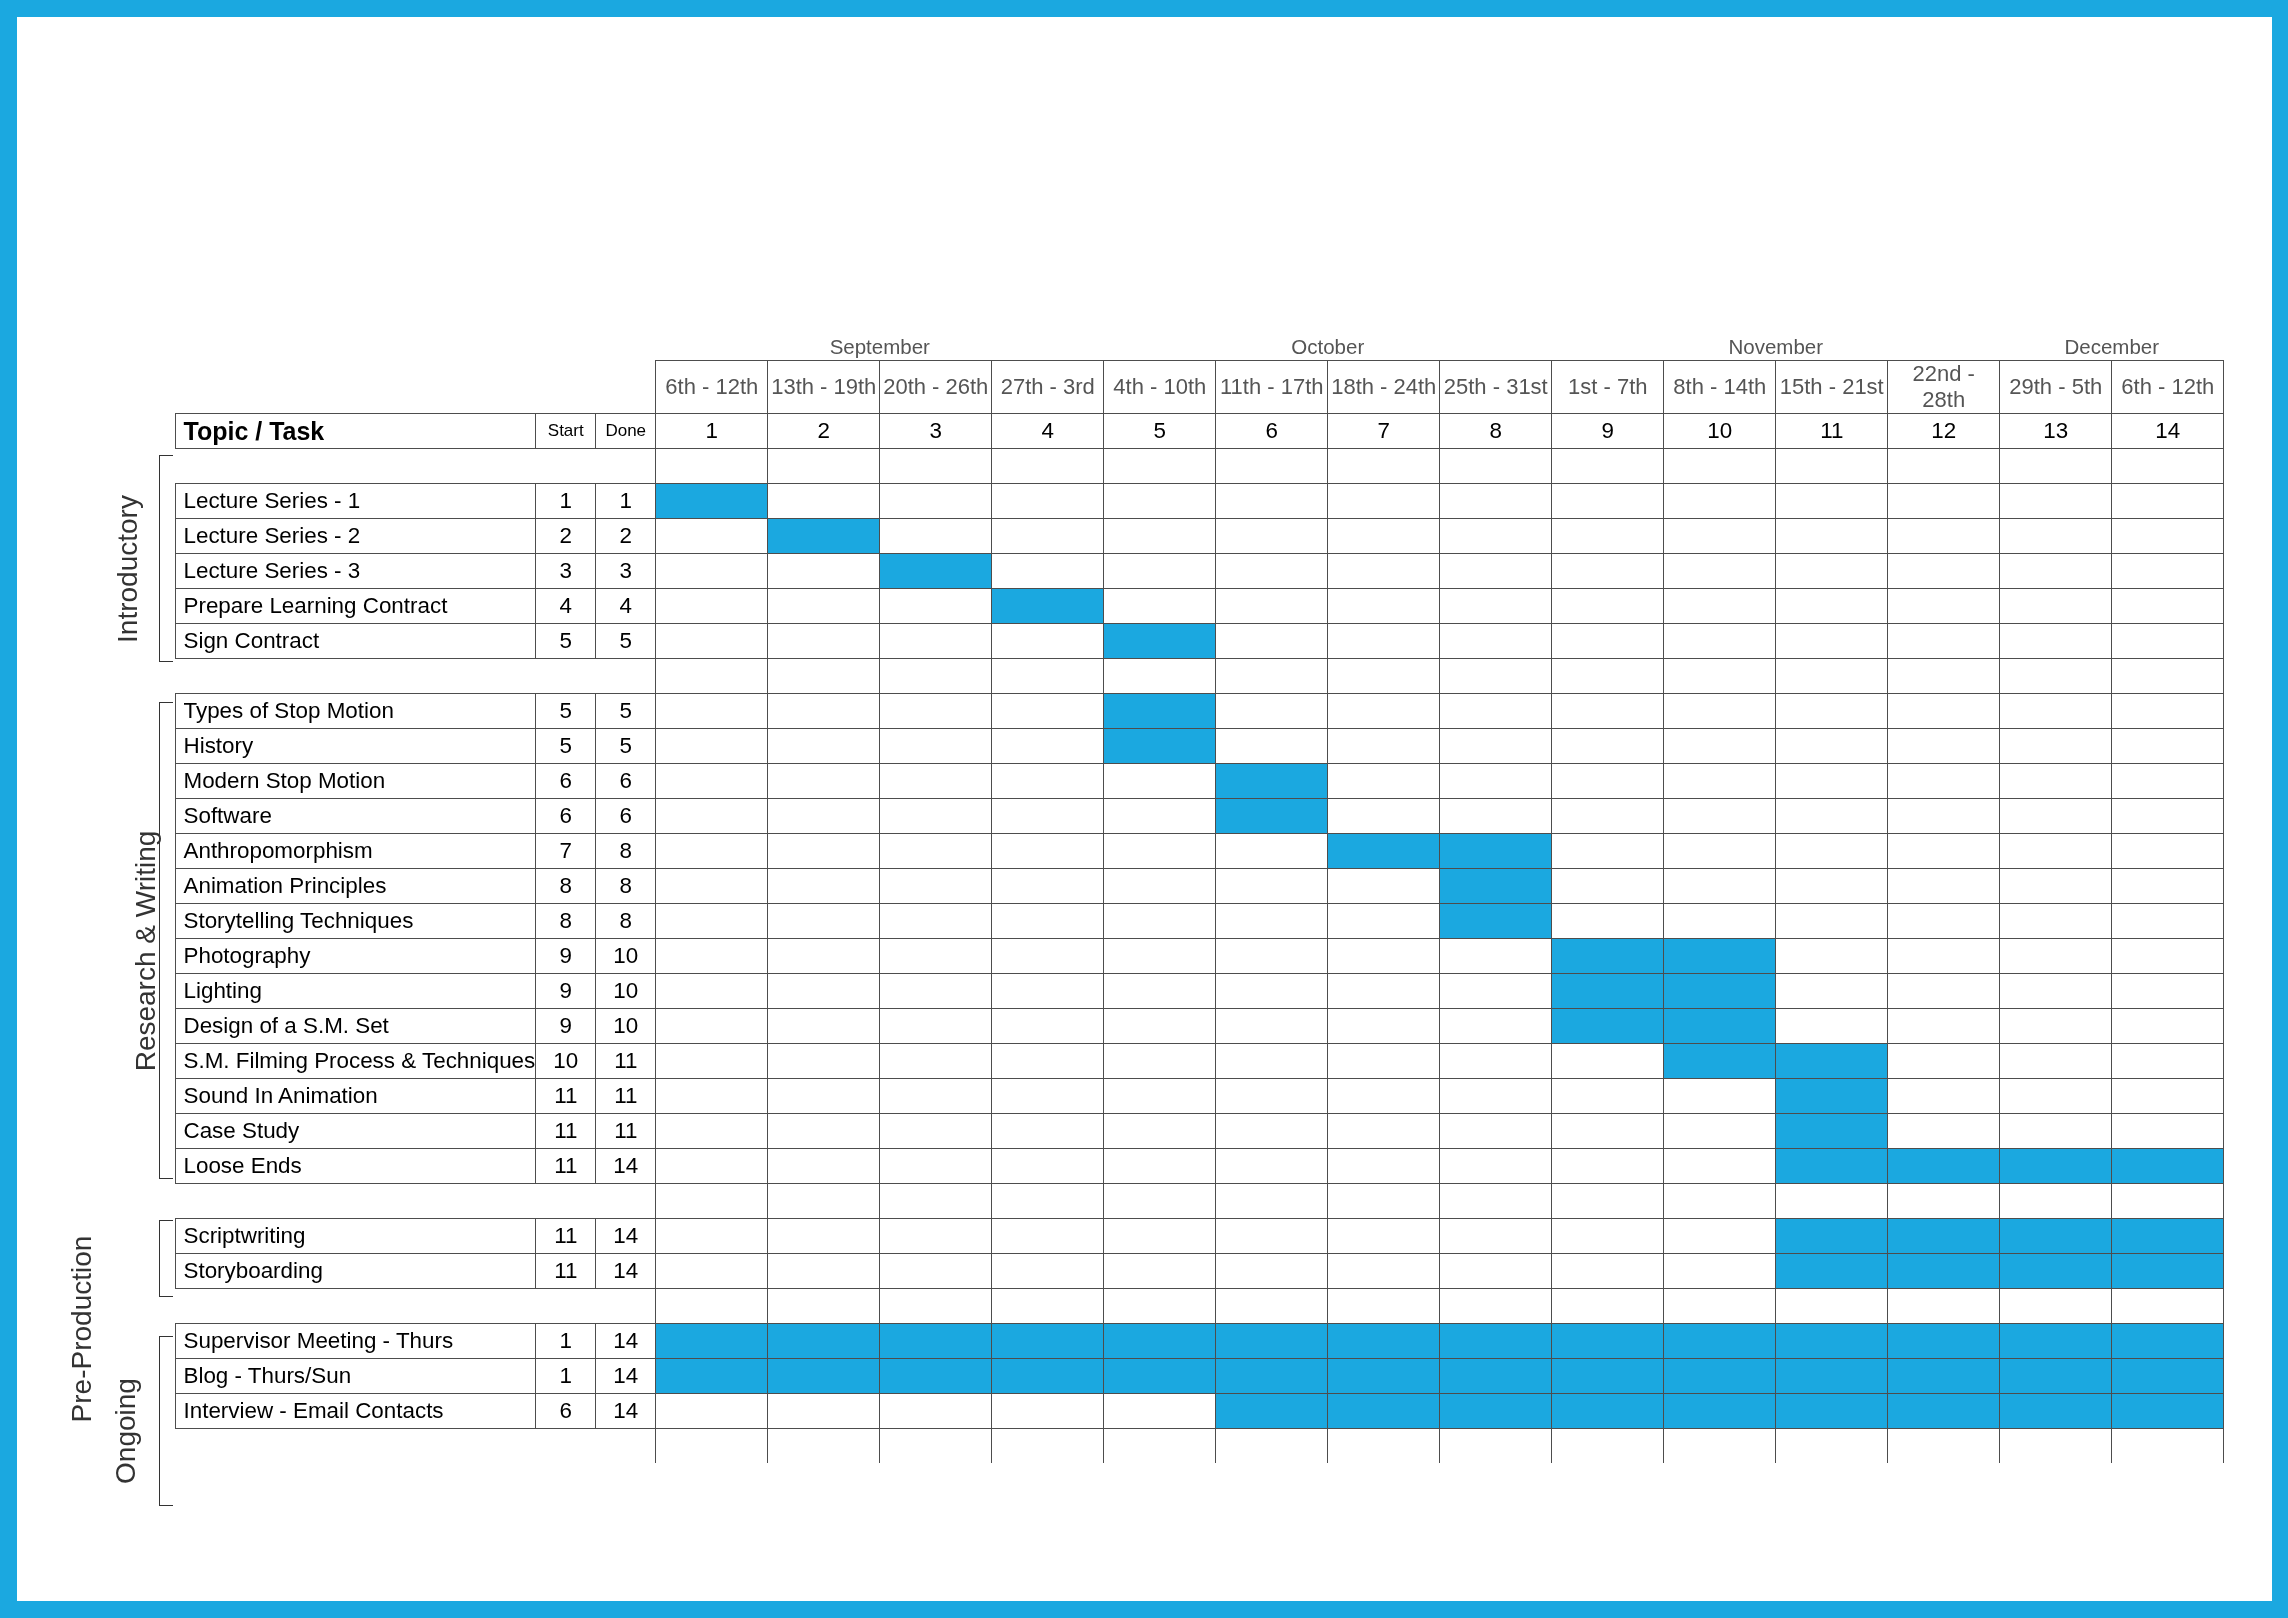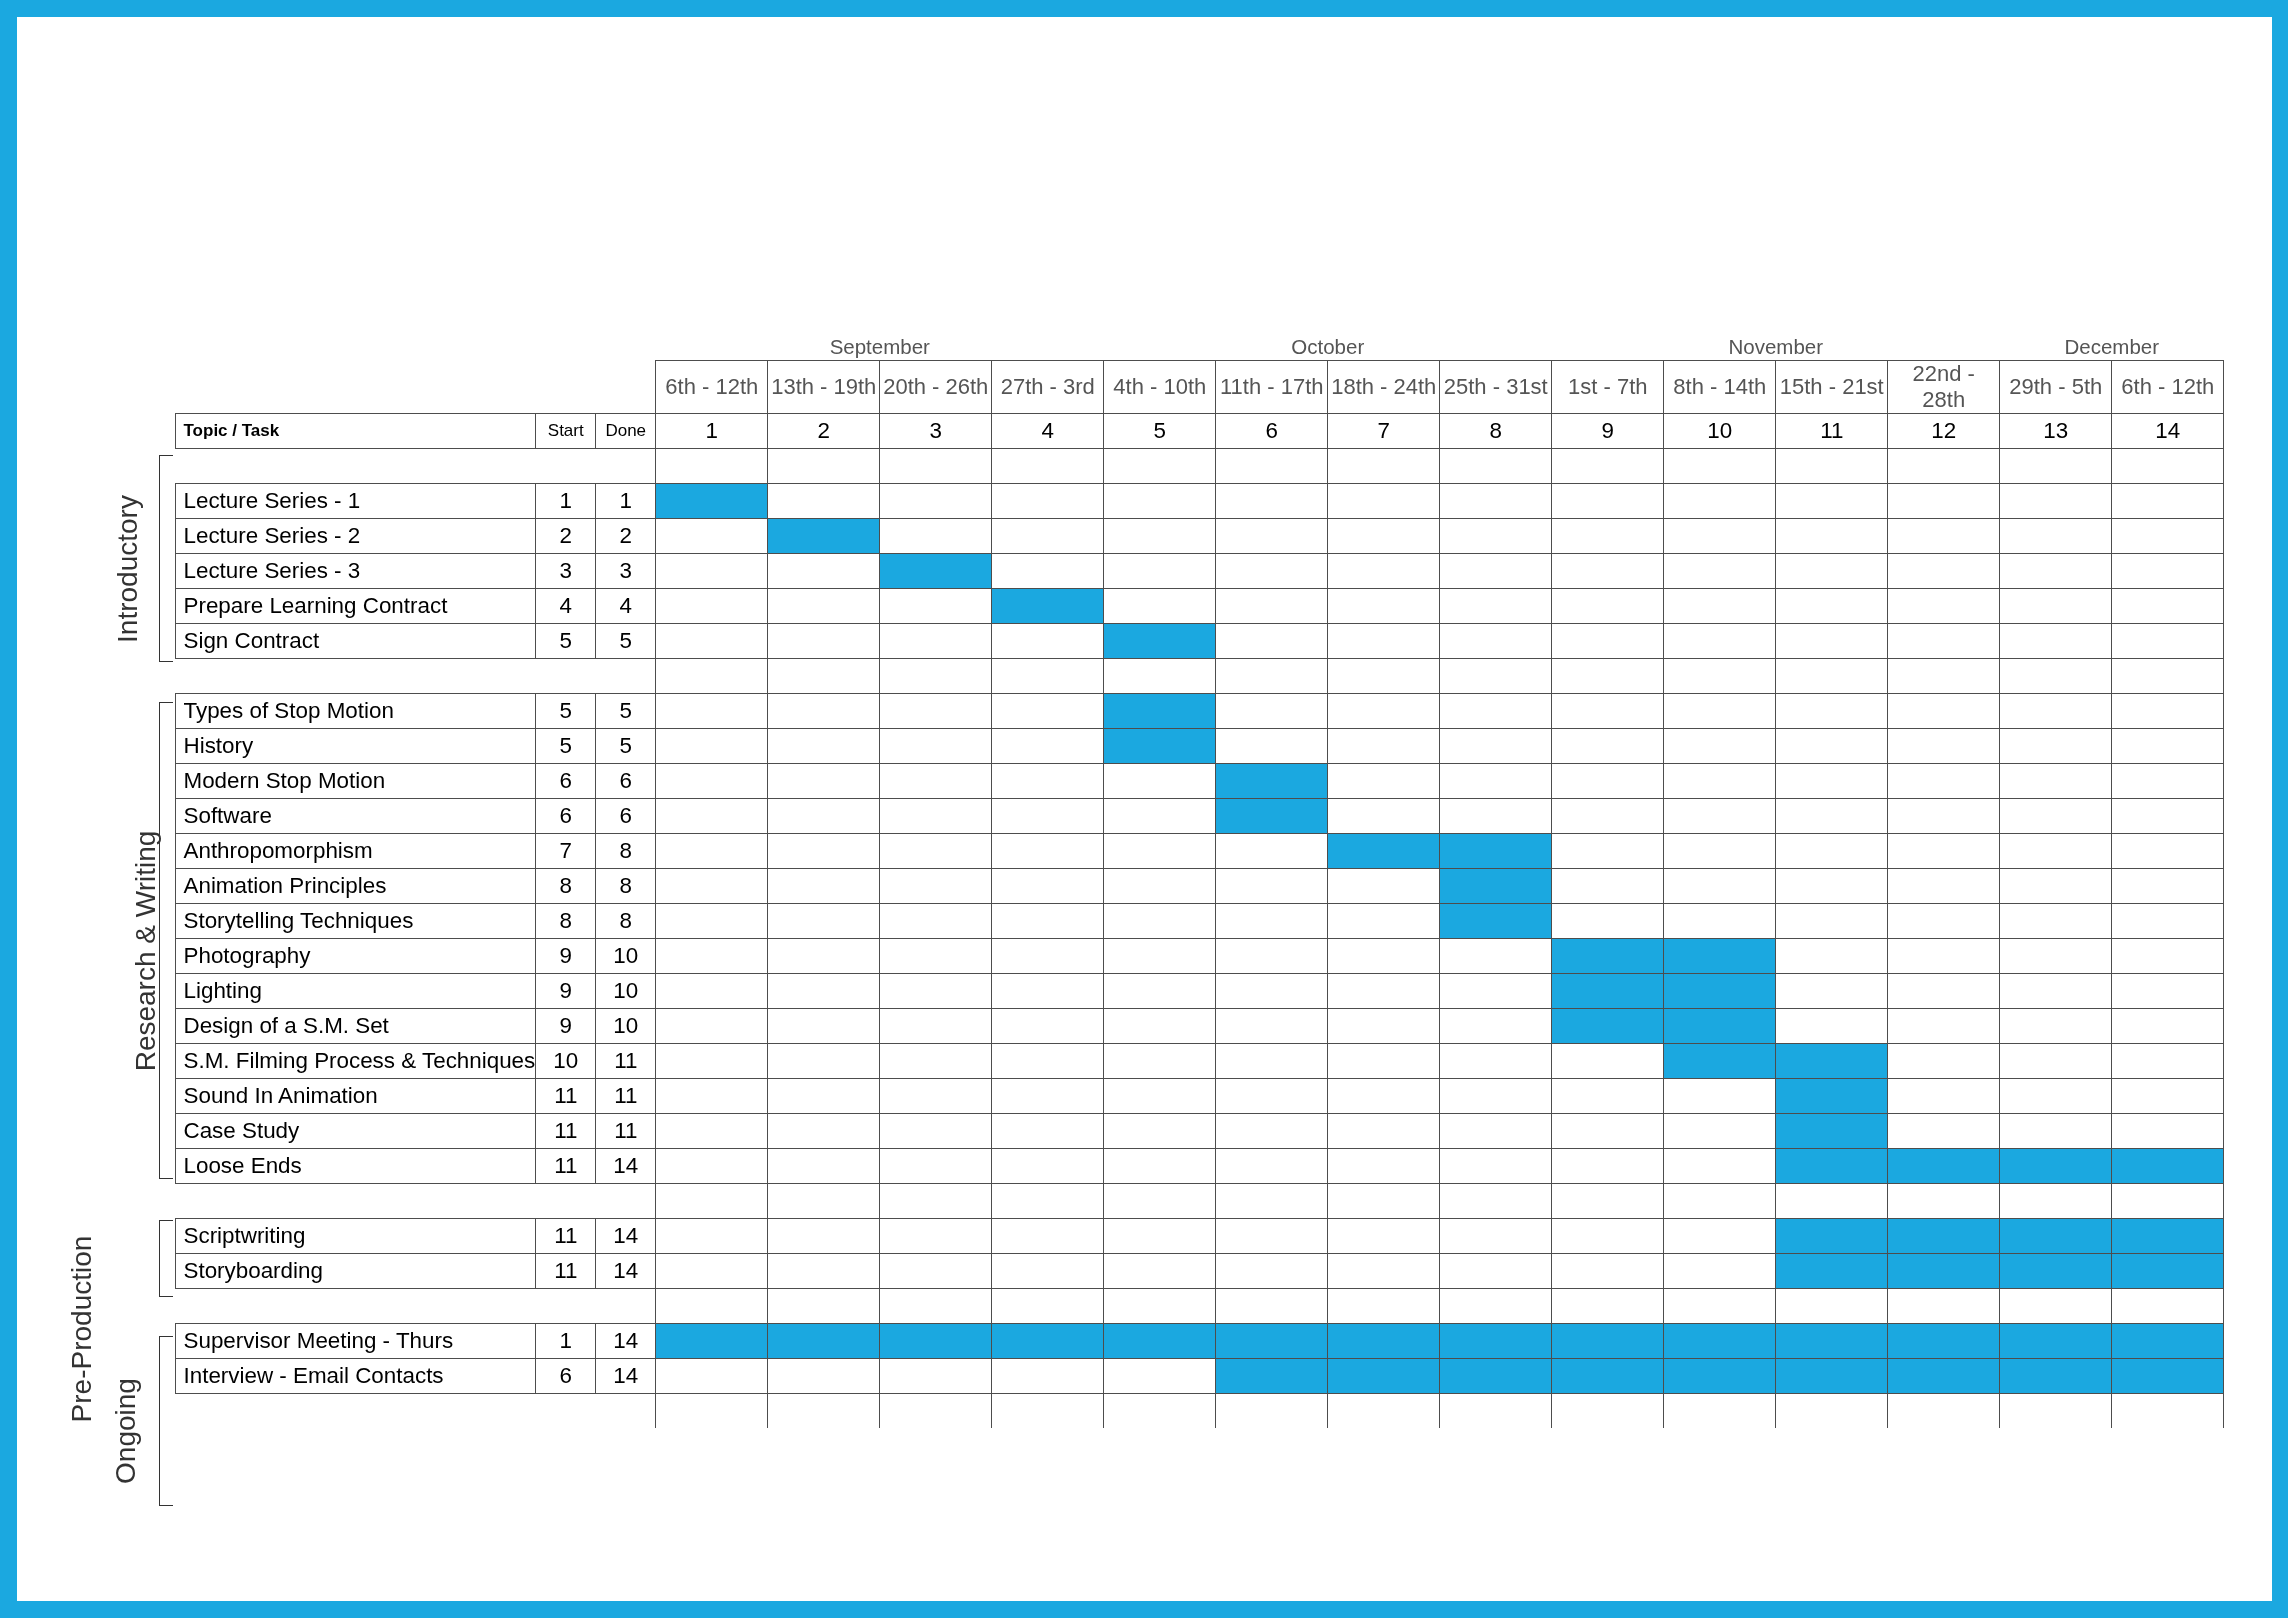--- a/index.html
+++ b/index.html
@@ -19,21 +19,21 @@
   .subtitle{font-size:37px;color:#c6c6c6;letter-spacing:3.7px;margin-top:-7.5px;}
   .chart{position:absolute;top:317px;left:158px;right:37px;}
   table{border-collapse:collapse;table-layout:fixed;}
   th,td{padding:0;font-weight:400;}
   
   .month-row td{height:26px;border:none;text-align:center;font-size:20.5px;color:#555;}
   .month-row .lead{border:none;}
   .wkrange-row td,.wkrange-row th{height:30px;font-size:22px;color:#555;text-align:center;border-left:0.9px solid var(--border);border-right:0.9px solid var(--border);border-top:0.9px solid var(--border);}
   .wkrange-row .lead{border:none;}
   .wknum-row td,.wknum-row th{height:34px;font-size:22.4px;text-align:center;border:0.9px solid var(--border);}
-  .wknum-row .task{text-align:left;padding-left:7.5px;font-weight:700;font-size:17px;}
+  .wknum-row .task{text-align:left;padding-left:7.5px;font-weight:700;font-size:25px;}
   .wknum-row .sd{font-size:17px;margin-top:34px;}
   .data td{height:var(--row-h);border:0.9px solid var(--border);font-size:22.4px;text-align:center;}
   .data .task{text-align:left;padding-left:7.5px;font-size:22.4px;white-space:nowrap;overflow:visible;}
   .data .spacer td{height:var(--row-h);border-left:none;}
   .data .spacer .task,.data .spacer .sd{border:none;}
   .data .spacer .wk{border-left:0.9px solid var(--border);border-right:0.9px solid var(--border);border-top:none;border-bottom:none;}
   .fill{background:var(--blue);}
   
   col.task{width:var(--task-w);}
   col.sd{width:var(--sd-w);}
@@ -616,20 +616,39 @@
             <td class="wk fill"></td>
             <td class="wk fill"></td>
             <td class="wk fill"></td>
             <td class="wk fill"></td>
             <td class="wk fill"></td>
             <td class="wk fill"></td>
             <td class="wk fill"></td>
             <td class="wk fill"></td>
           </tr>
           <tr>
+            <td class="task">Blog - Thurs/Sun</td>
+            <td class="sd">1</td>
+            <td class="sd">14</td>
+            <td class="wk fill"></td>
+            <td class="wk fill"></td>
+            <td class="wk fill"></td>
+            <td class="wk fill"></td>
+            <td class="wk fill"></td>
+            <td class="wk fill"></td>
+            <td class="wk fill"></td>
+            <td class="wk fill"></td>
+            <td class="wk fill"></td>
+            <td class="wk fill"></td>
+            <td class="wk fill"></td>
+            <td class="wk fill"></td>
+            <td class="wk fill"></td>
+            <td class="wk fill"></td>
+          </tr>
+          <tr>
             <td class="task">Interview - Email Contacts</td>
             <td class="sd">6</td>
             <td class="sd">14</td>
             <td class="wk"></td>
             <td class="wk"></td>
             <td class="wk"></td>
             <td class="wk"></td>
             <td class="wk"></td>
             <td class="wk fill"></td>
             <td class="wk fill"></td>

